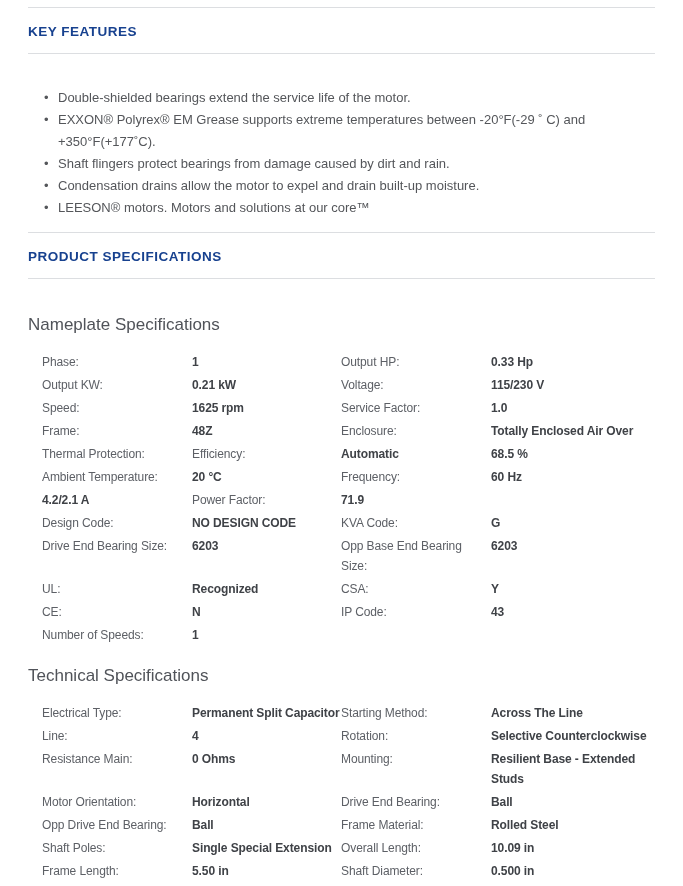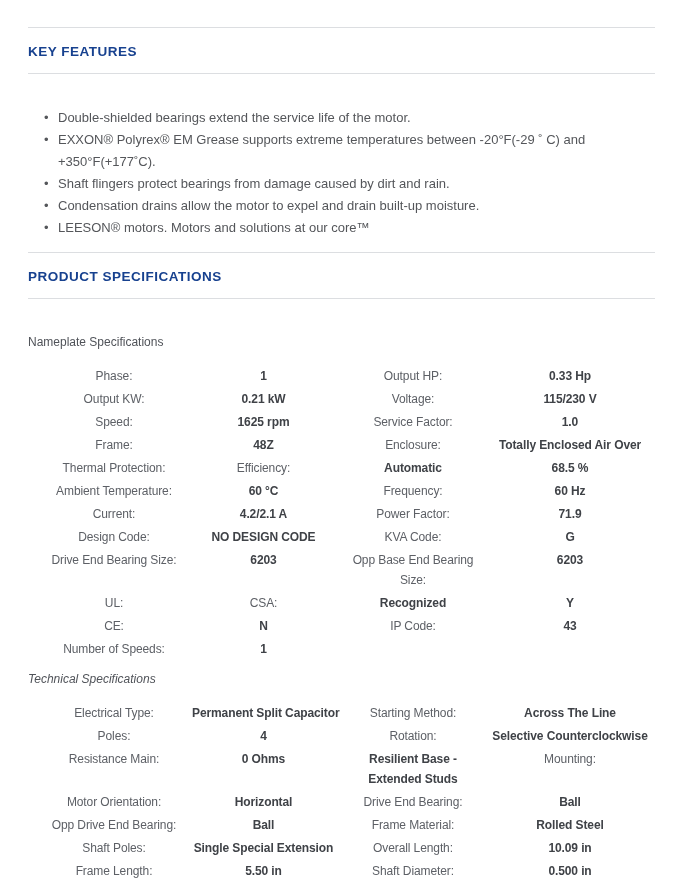--- a/index.html
+++ b/index.html
@@ -8,44 +8,44 @@
     --label-gray:#5d6066;
     --value-dark:#3f4247;
     --body-gray:#54565a;
     --subheading:#505359;
   }
   *{box-sizing:border-box;}
   html,body{margin:0;padding:0;background:#ffffff;}
   body{font-family:"Liberation Sans","DejaVu Sans",sans-serif;}
   .page{
     width:683px;height:886px;overflow:hidden;
-    padding:27px 28px 0 28px;background:#fff;
+    padding:7px 28px 0 28px;background:#fff;
   }
   .rule{border:none;border-top:1px solid var(--divider);margin:0;}
   .sec-title{
     color:var(--heading-blue);
     font-size:13.5px;font-weight:700;letter-spacing:.5px;
     margin:16px 0 14px 0;
   }
   .features-list{
     list-style:none;margin:33px 0 13px 0;padding:0 0 0 16px;
   }
   .feature-item{
     position:relative;padding-left:14px;
     color:var(--body-gray);font-size:13px;line-height:22px;
   }
   .bullet-dot{
     position:absolute;left:0;top:0;color:var(--body-gray);
   }
   .subsec-title{
-    color:var(--subheading);font-size:12px;font-weight:400;
+    color:var(--subheading);font-size:17px;font-weight:400;
     margin:36px 0 17px 0;
   }
-  .subsec-title.tight{margin-top:13px;font-style:italic;}
-  .spec-table{padding-left:14px;text-align:center;}
+  .subsec-title.tight{margin-top:21px;}
+  .spec-table{padding-left:14px;}
   .spec-row{
     display:grid;
     grid-template-columns:150px 149px 150px 1fr;
     margin-bottom:3px;
   }
   .cell{
     font-size:12px;line-height:20px;letter-spacing:-0.1px;
   }
   .cell.label{color:var(--label-gray);font-weight:400;padding-right:6px;}
   .cell.value{color:var(--value-dark);font-weight:700;padding-right:6px;}
@@ -104,46 +104,45 @@
             <span class="cell value c2">Totally Enclosed Air Over</span>
           </div>
           <div class="spec-row">
             <span class="cell label c1">Thermal Protection:</span>
             <span class="cell label c2">Efficiency:</span>
             <span class="cell value c1">Automatic</span>
             <span class="cell value c2">68.5 %</span>
           </div>
           <div class="spec-row">
             <span class="cell label c1">Ambient Temperature:</span>
-            <span class="cell value c1">60 °C</span>
+            <span class="cell value c1">20 °C</span>
             <span class="cell label c2">Frequency:</span>
             <span class="cell value c2">60 Hz</span>
           </div>
           <div class="spec-row">
-            <span class="cell label c1">Current:</span>
             <span class="cell value c1">4.2/2.1 A</span>
             <span class="cell label c2">Power Factor:</span>
             <span class="cell value c2">71.9</span>
           </div>
           <div class="spec-row">
             <span class="cell label c1">Design Code:</span>
             <span class="cell value c1">NO DESIGN CODE</span>
             <span class="cell label c2">KVA Code:</span>
             <span class="cell value c2">G</span>
           </div>
           <div class="spec-row">
             <span class="cell label c1">Drive End Bearing Size:</span>
             <span class="cell value c1">6203</span>
             <span class="cell label c2">Opp Base End Bearing Size:</span>
             <span class="cell value c2">6203</span>
           </div>
           <div class="spec-row">
             <span class="cell label c1">UL:</span>
+            <span class="cell value c1">Recognized</span>
             <span class="cell label c2">CSA:</span>
-            <span class="cell value c1">Recognized</span>
             <span class="cell value c2">Y</span>
           </div>
           <div class="spec-row">
             <span class="cell label c1">CE:</span>
             <span class="cell value c1">N</span>
             <span class="cell label c2">IP Code:</span>
             <span class="cell value c2">43</span>
           </div>
           <div class="spec-row">
             <span class="cell label c1">Number of Speeds:</span>
@@ -157,30 +156,30 @@
     <div>
       <h3 class="subsec-title tight">Technical Specifications</h3>
       <div class="spec-table">
           <div class="spec-row">
             <span class="cell label c1">Electrical Type:</span>
             <span class="cell value c1">Permanent Split Capacitor</span>
             <span class="cell label c2">Starting Method:</span>
             <span class="cell value c2">Across The Line</span>
           </div>
           <div class="spec-row">
-            <span class="cell label c1">Poles:</span>
+            <span class="cell label c1">Line:</span>
             <span class="cell value c1">4</span>
             <span class="cell label c2">Rotation:</span>
             <span class="cell value c2">Selective Counterclockwise</span>
           </div>
           <div class="spec-row">
             <span class="cell label c1">Resistance Main:</span>
             <span class="cell value c1">0 Ohms</span>
+            <span class="cell label c2">Mounting:</span>
             <span class="cell value c2">Resilient Base - Extended Studs</span>
-            <span class="cell label c2">Mounting:</span>
           </div>
           <div class="spec-row">
             <span class="cell label c1">Motor Orientation:</span>
             <span class="cell value c1">Horizontal</span>
             <span class="cell label c2">Drive End Bearing:</span>
             <span class="cell value c2">Ball</span>
           </div>
           <div class="spec-row">
             <span class="cell label c1">Opp Drive End Bearing:</span>
             <span class="cell value c1">Ball</span>

